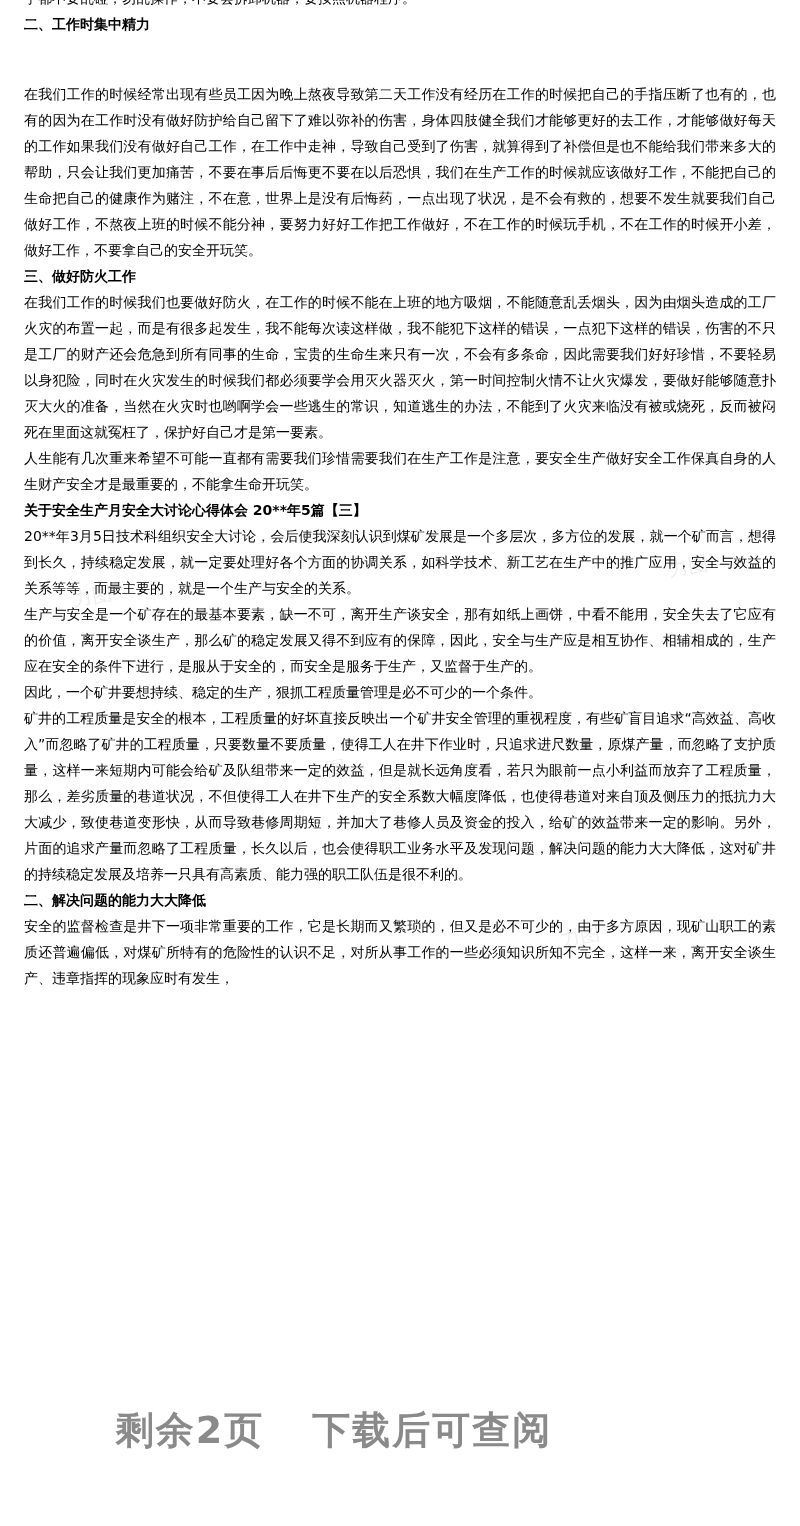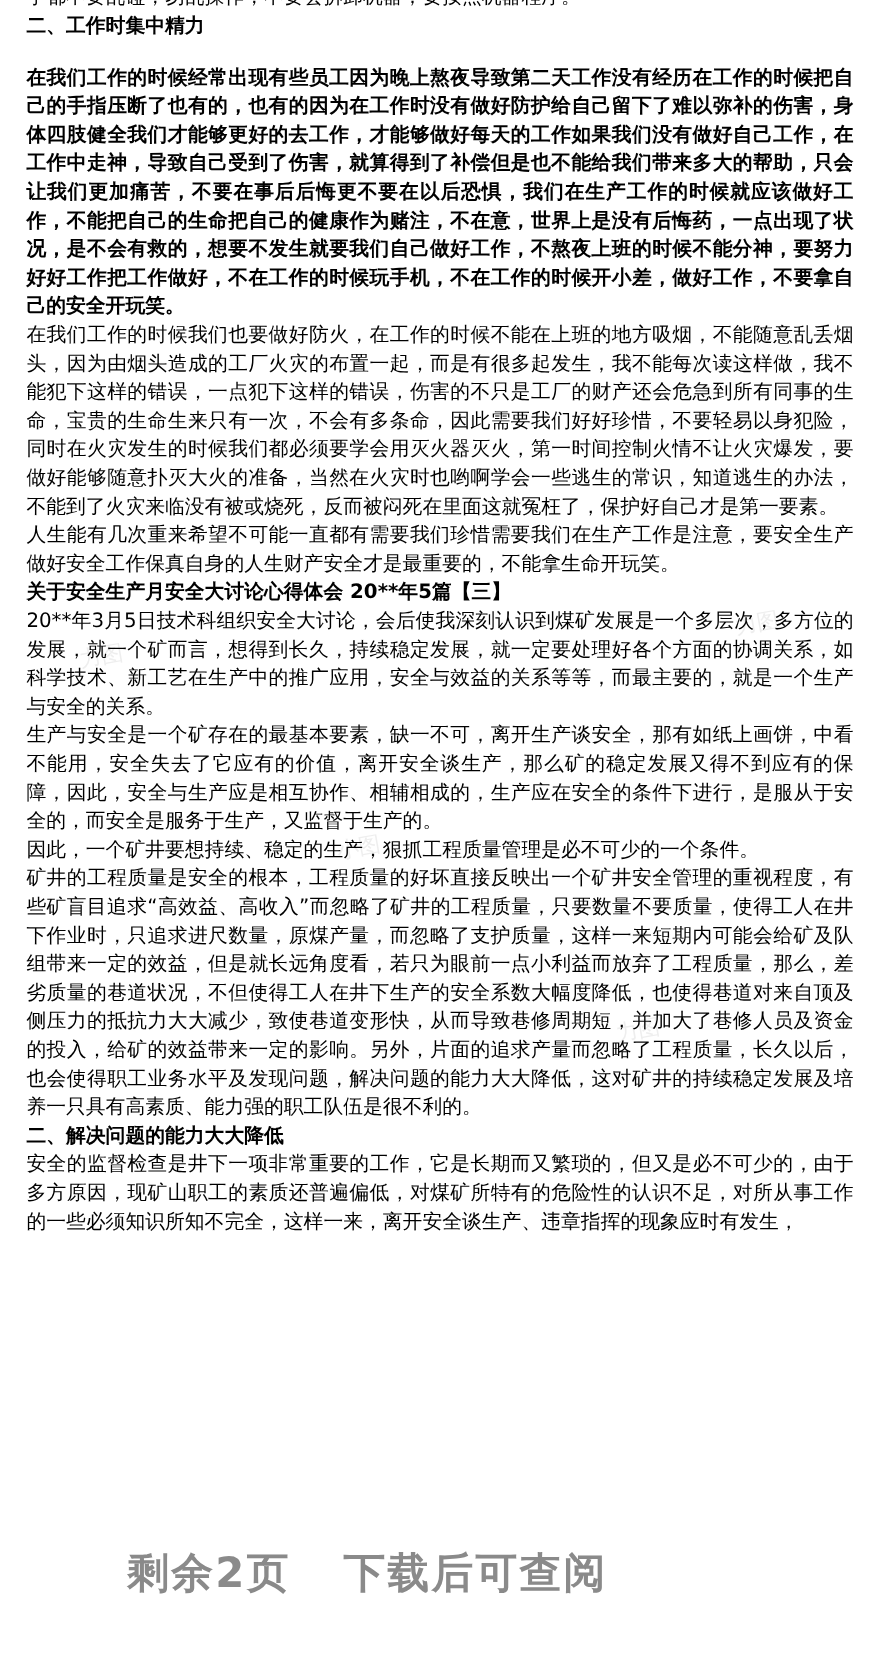--- a/index.html
+++ b/index.html
@@ -12,28 +12,28 @@
     font-family: "DejaVu Sans", "Liberation Sans", sans-serif;
     color: #000000;
   }
   .page {
     position: relative;
     width: 800px; height: 1526px;
     padding: 0 24px;
   }
   .content { position: relative; z-index: 2; }
   .line, .para, .heading, .doc-title {
-    font-size: 18px;
+    font-size: 14px;
     line-height: 26px;
     text-align: justify;
     word-break: break-all;
   }
   .heading, .doc-title { font-weight: bold; }
   .clipped { margin-top: -15px; }
-  .gap-before { margin-top: 21px; font-weight: bold; }
+  .gap-before { margin-top: 44px; }
   .footer {
     position: absolute;
     left: 0; top: 1420px;
     width: 668px;
     display: flex;
     justify-content: center;
     gap: 48px;
     font-size: 38px;
     font-weight: bold;
     color: #8a8a8a;
@@ -62,20 +62,21 @@
   <span class="wm wm2">力图</span>
   <span class="wm wm3">小图</span>
   <span class="wm wm4">力图</span>
 
   <div class="content">
     <div class="line clipped">手都不要乱碰，勿乱操作，不要会拆卸机器，要按照机器程序。</div>
 
     <div class="heading">二、工作时集中精力</div>
     <div class="para gap-before">在我们工作的时候经常出现有些员工因为晚上熬夜导致第二天工作没有经历在工作的时候把自己的手指压断了也有的，也有的因为在工作时没有做好防护给自己留下了难以弥补的伤害，身体四肢健全我们才能够更好的去工作，才能够做好每天的工作如果我们没有做好自己工作，在工作中走神，导致自己受到了伤害，就算得到了补偿但是也不能给我们带来多大的帮助，只会让我们更加痛苦，不要在事后后悔更不要在以后恐惧，我们在生产工作的时候就应该做好工作，不能把自己的生命把自己的健康作为赌注，不在意，世界上是没有后悔药，一点出现了状况，是不会有救的，想要不发生就要我们自己做好工作，不熬夜上班的时候不能分神，要努力好好工作把工作做好，不在工作的时候玩手机，不在工作的时候开小差，做好工作，不要拿自己的安全开玩笑。</div>
 
+    <div class="heading">三、做好防火工作</div>
     <div class="para">在我们工作的时候我们也要做好防火，在工作的时候不能在上班的地方吸烟，不能随意乱丢烟头，因为由烟头造成的工厂火灾的布置一起，而是有很多起发生，我不能每次读这样做，我不能犯下这样的错误，一点犯下这样的错误，伤害的不只是工厂的财产还会危急到所有同事的生命，宝贵的生命生来只有一次，不会有多条命，因此需要我们好好珍惜，不要轻易以身犯险，同时在火灾发生的时候我们都必须要学会用灭火器灭火，第一时间控制火情不让火灾爆发，要做好能够随意扑灭大火的准备，当然在火灾时也哟啊学会一些逃生的常识，知道逃生的办法，不能到了火灾来临没有被或烧死，反而被闷死在里面这就冤枉了，保护好自己才是第一要素。</div>
     <div class="para">人生能有几次重来希望不可能一直都有需要我们珍惜需要我们在生产工作是注意，要安全生产做好安全工作保真自身的人生财产安全才是最重要的，不能拿生命开玩笑。</div>
 
     <div class="doc-title">关于安全生产月安全大讨论心得体会 20**年5篇【三】</div>
     <div class="para">20**年3月5日技术科组织安全大讨论，会后使我深刻认识到煤矿发展是一个多层次，多方位的发展，就一个矿而言，想得到长久，持续稳定发展，就一定要处理好各个方面的协调关系，如科学技术、新工艺在生产中的推广应用，安全与效益的关系等等，而最主要的，就是一个生产与安全的关系。</div>
     <div class="para">生产与安全是一个矿存在的最基本要素，缺一不可，离开生产谈安全，那有如纸上画饼，中看不能用，安全失去了它应有的价值，离开安全谈生产，那么矿的稳定发展又得不到应有的保障，因此，安全与生产应是相互协作、相辅相成的，生产应在安全的条件下进行，是服从于安全的，而安全是服务于生产，又监督于生产的。</div>
 
     <div class="para">因此，一个矿井要想持续、稳定的生产，狠抓工程质量管理是必不可少的一个条件。</div>
     <div class="para">矿井的工程质量是安全的根本，工程质量的好坏直接反映出一个矿井安全管理的重视程度，有些矿盲目追求“高效益、高收入”而忽略了矿井的工程质量，只要数量不要质量，使得工人在井下作业时，只追求进尺数量，原煤产量，而忽略了支护质量，这样一来短期内可能会给矿及队组带来一定的效益，但是就长远角度看，若只为眼前一点小利益而放弃了工程质量，那么，差劣质量的巷道状况，不但使得工人在井下生产的安全系数大幅度降低，也使得巷道对来自顶及侧压力的抵抗力大大减少，致使巷道变形快，从而导致巷修周期短，并加大了巷修人员及资金的投入，给矿的效益带来一定的影响。另外，片面的追求产量而忽略了工程质量，长久以后，也会使得职工业务水平及发现问题，解决问题的能力大大降低，这对矿井的持续稳定发展及培养一只具有高素质、能力强的职工队伍是很不利的。</div>
 

